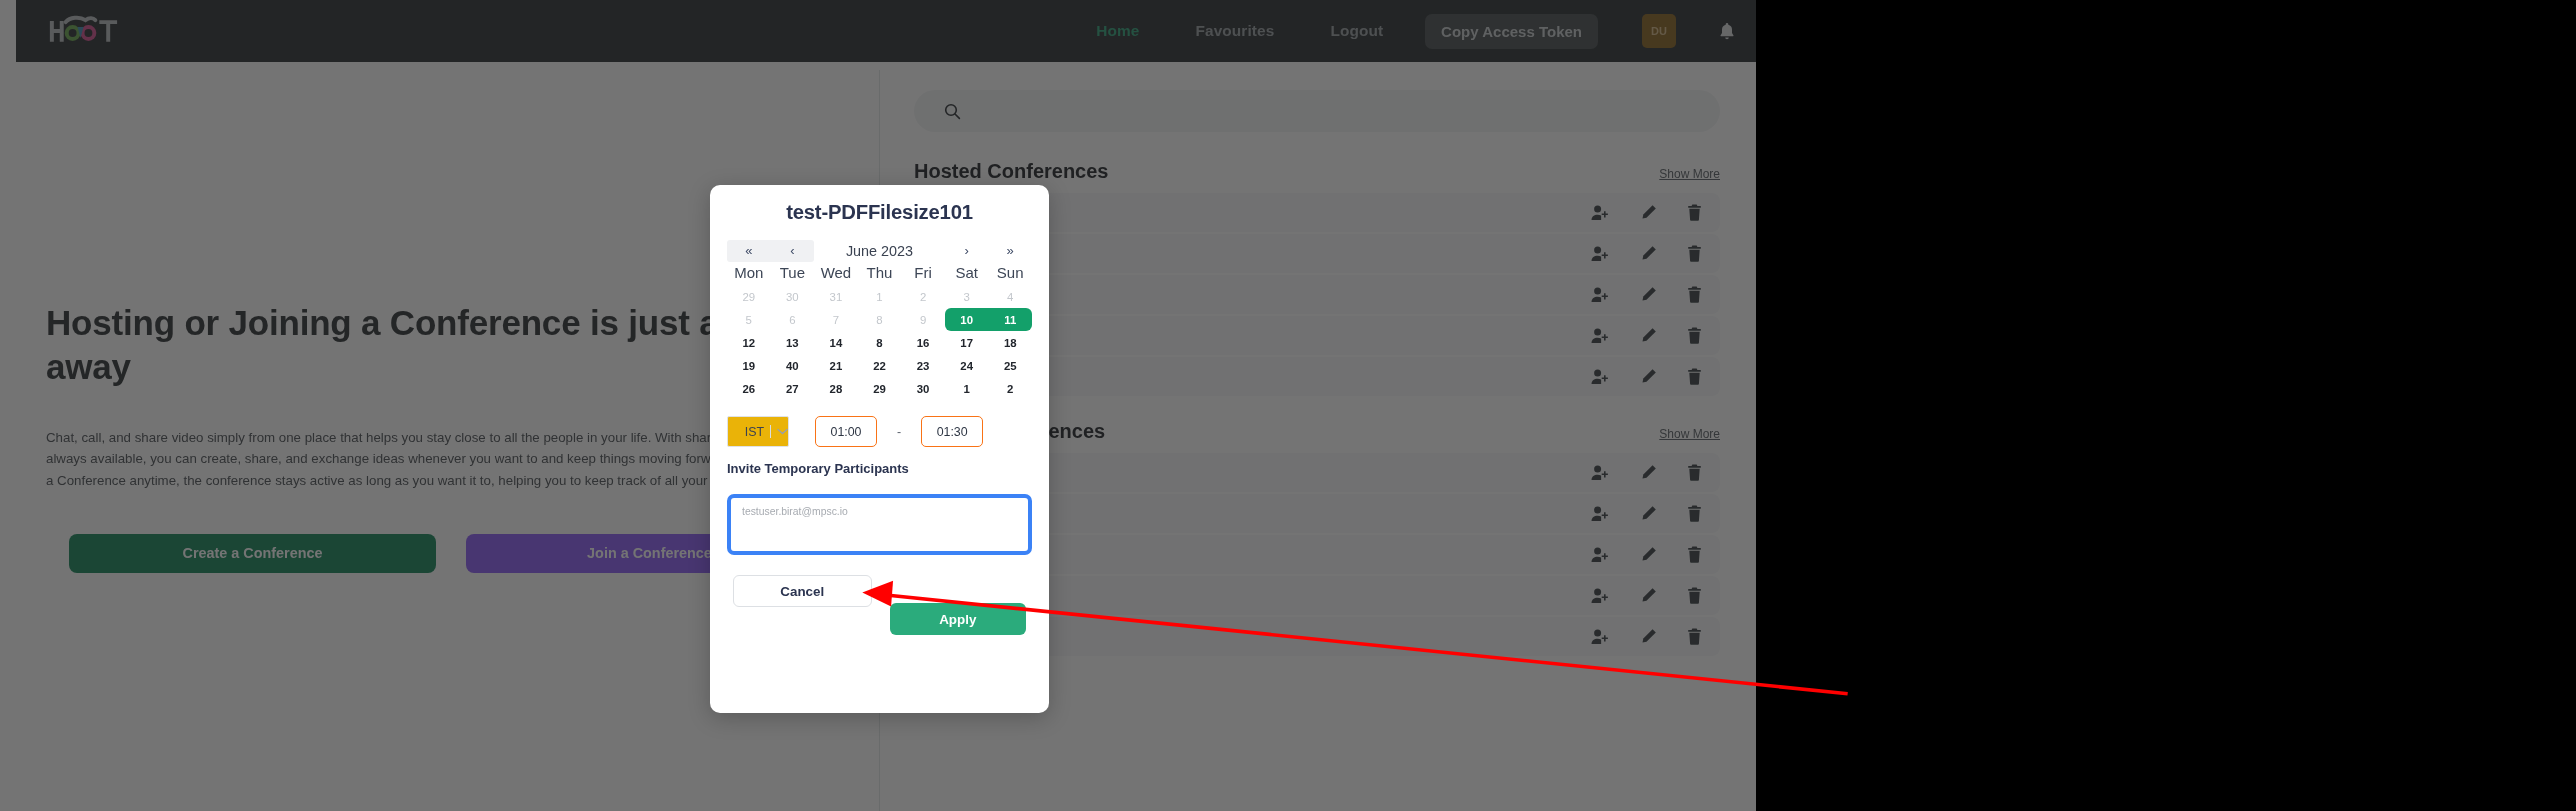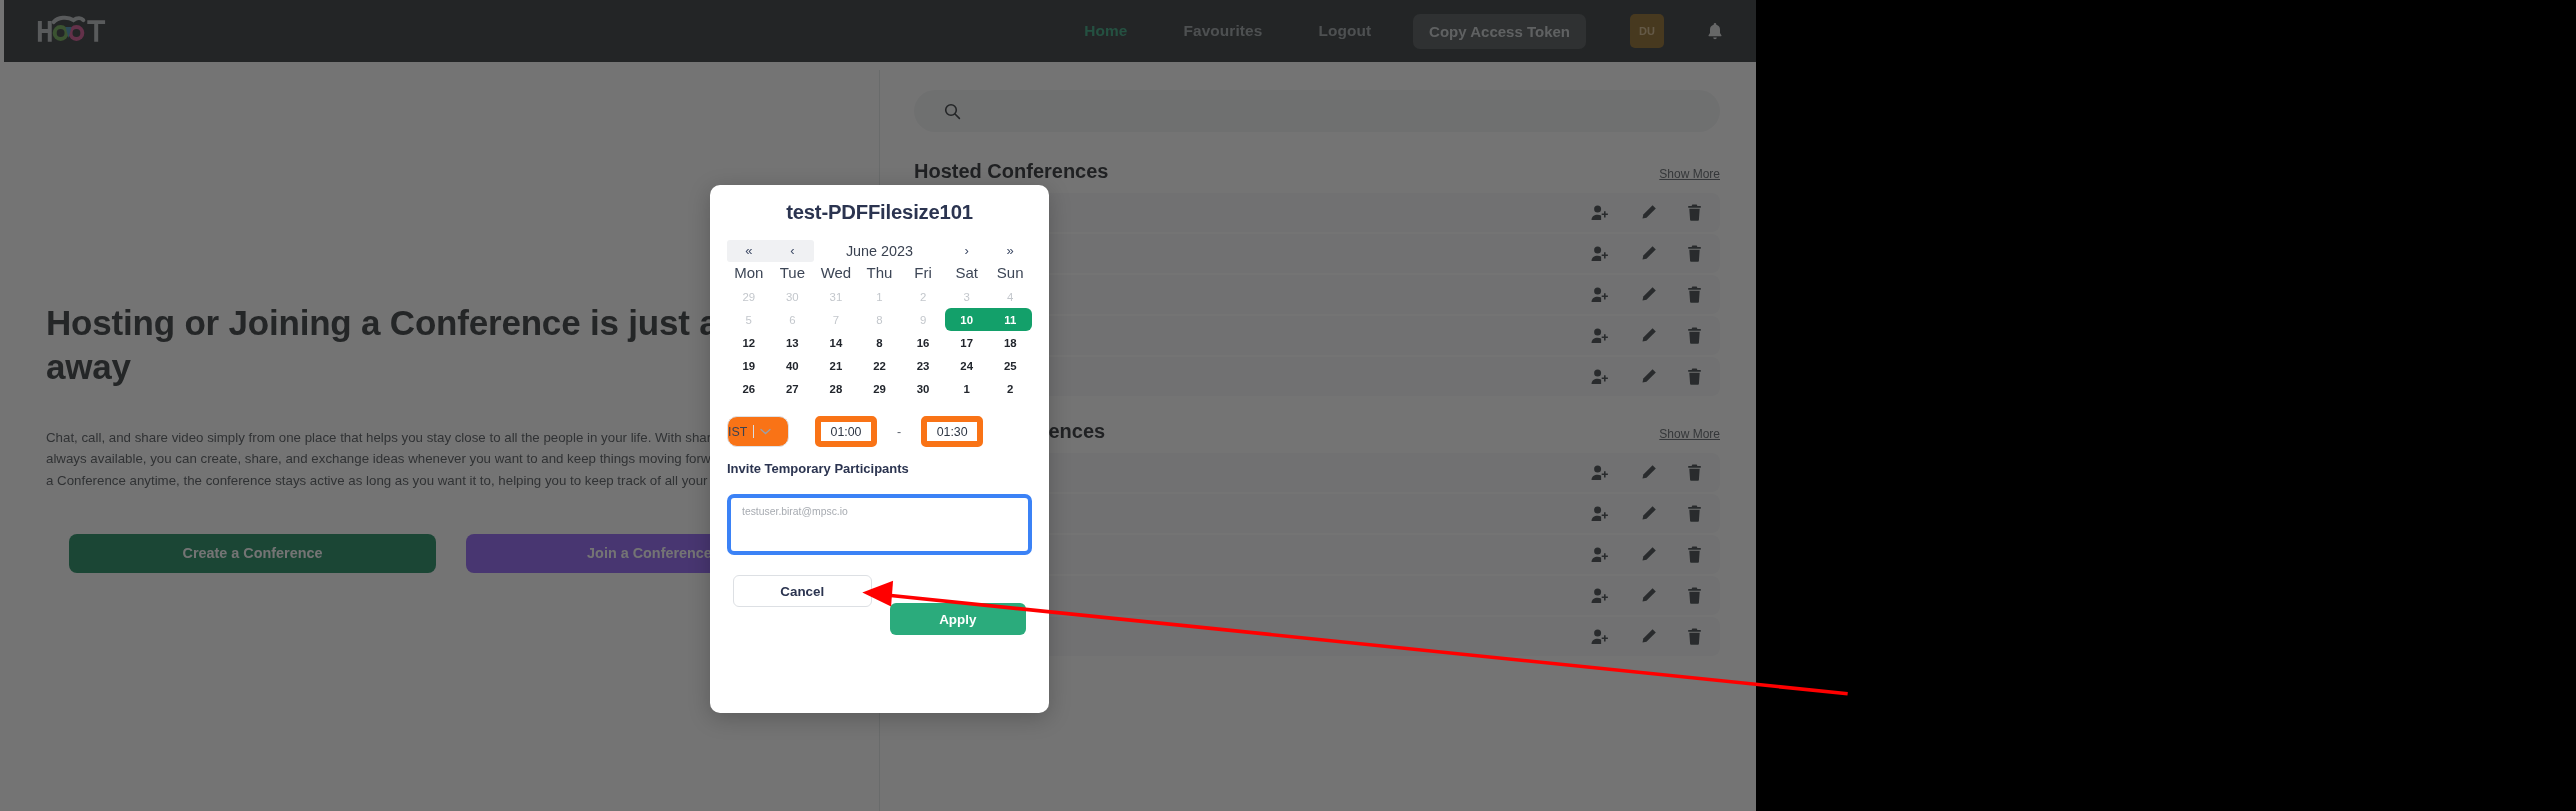--- a/index.html
+++ b/index.html
@@ -12,21 +12,21 @@
   }
   #app {
     position: absolute; left: 0; top: 0;
     width: 1756px; height: 812px;
     background: #fff;
     overflow: hidden;
   }
 
   
   .navbar {
-    position: absolute; left: 4px; top: 0;
+    position: absolute; left: 16px; top: 0;
     width: 1756px; height: 62px;
     background: #2b3033;
     display: flex; align-items: center;
     z-index: 5;
   }
   .nav-logo {
     margin-left: 24px;
     width: 91px; height: 40px;
     position: relative;
     display: flex; align-items: center;
@@ -186,28 +186,28 @@
   .cal-cell.mut { color: #c3c7cc; font-weight: 400; }
   .cal-cell.sel { background: #13a06a; color: #fff; }
   .cal-cell.sel.start { border-radius: 6px 0 0 6px; }
   .cal-cell.sel.end { border-radius: 0 6px 6px 0; }
 
   
   .time-row {
     display: flex; align-items: center; gap: 0; margin-top: 16px;
   }
   .tz-box {
-    width: 62px; height: 31px; border: 1px solid #dfe2e6; border-radius: 10px;
-    display: flex; align-items: center; justify-content: flex-start; gap: 6px;
-    font-size: 12.4px; color: #3b4252; cursor: pointer; background: #f97316;
+    width: 62px; height: 31px; border: 1px solid #dfe2e6; border-radius: 2px;
+    display: flex; align-items: center; justify-content: flex-end; gap: 6px;
+    font-size: 12.4px; color: #3b4252; cursor: pointer; background: #eab308;
   }
   .tz-sep { width: 1px; height: 13px; background: #d9dde1; }
   .chev { display: flex; }
   .time-box {
-    width: 62px; height: 31px; border: 6px solid #f97316; border-radius: 5px;
+    width: 62px; height: 31px; border: 1px solid #f97316; border-radius: 5px;
     display: flex; align-items: center; justify-content: center;
     font-size: 12.4px; color: #2e3644; background: #fff; cursor: pointer;
     margin-left: 26px;
   }
   .dash { font-size: 12.4px; color: #5c636e; margin-left: 20px; }
   .time-box.second { margin-left: 20px; }
 
   
   .invite-label {
     margin-top: 14px; font-size: 13px; font-weight: 700; color: #2b3450;

